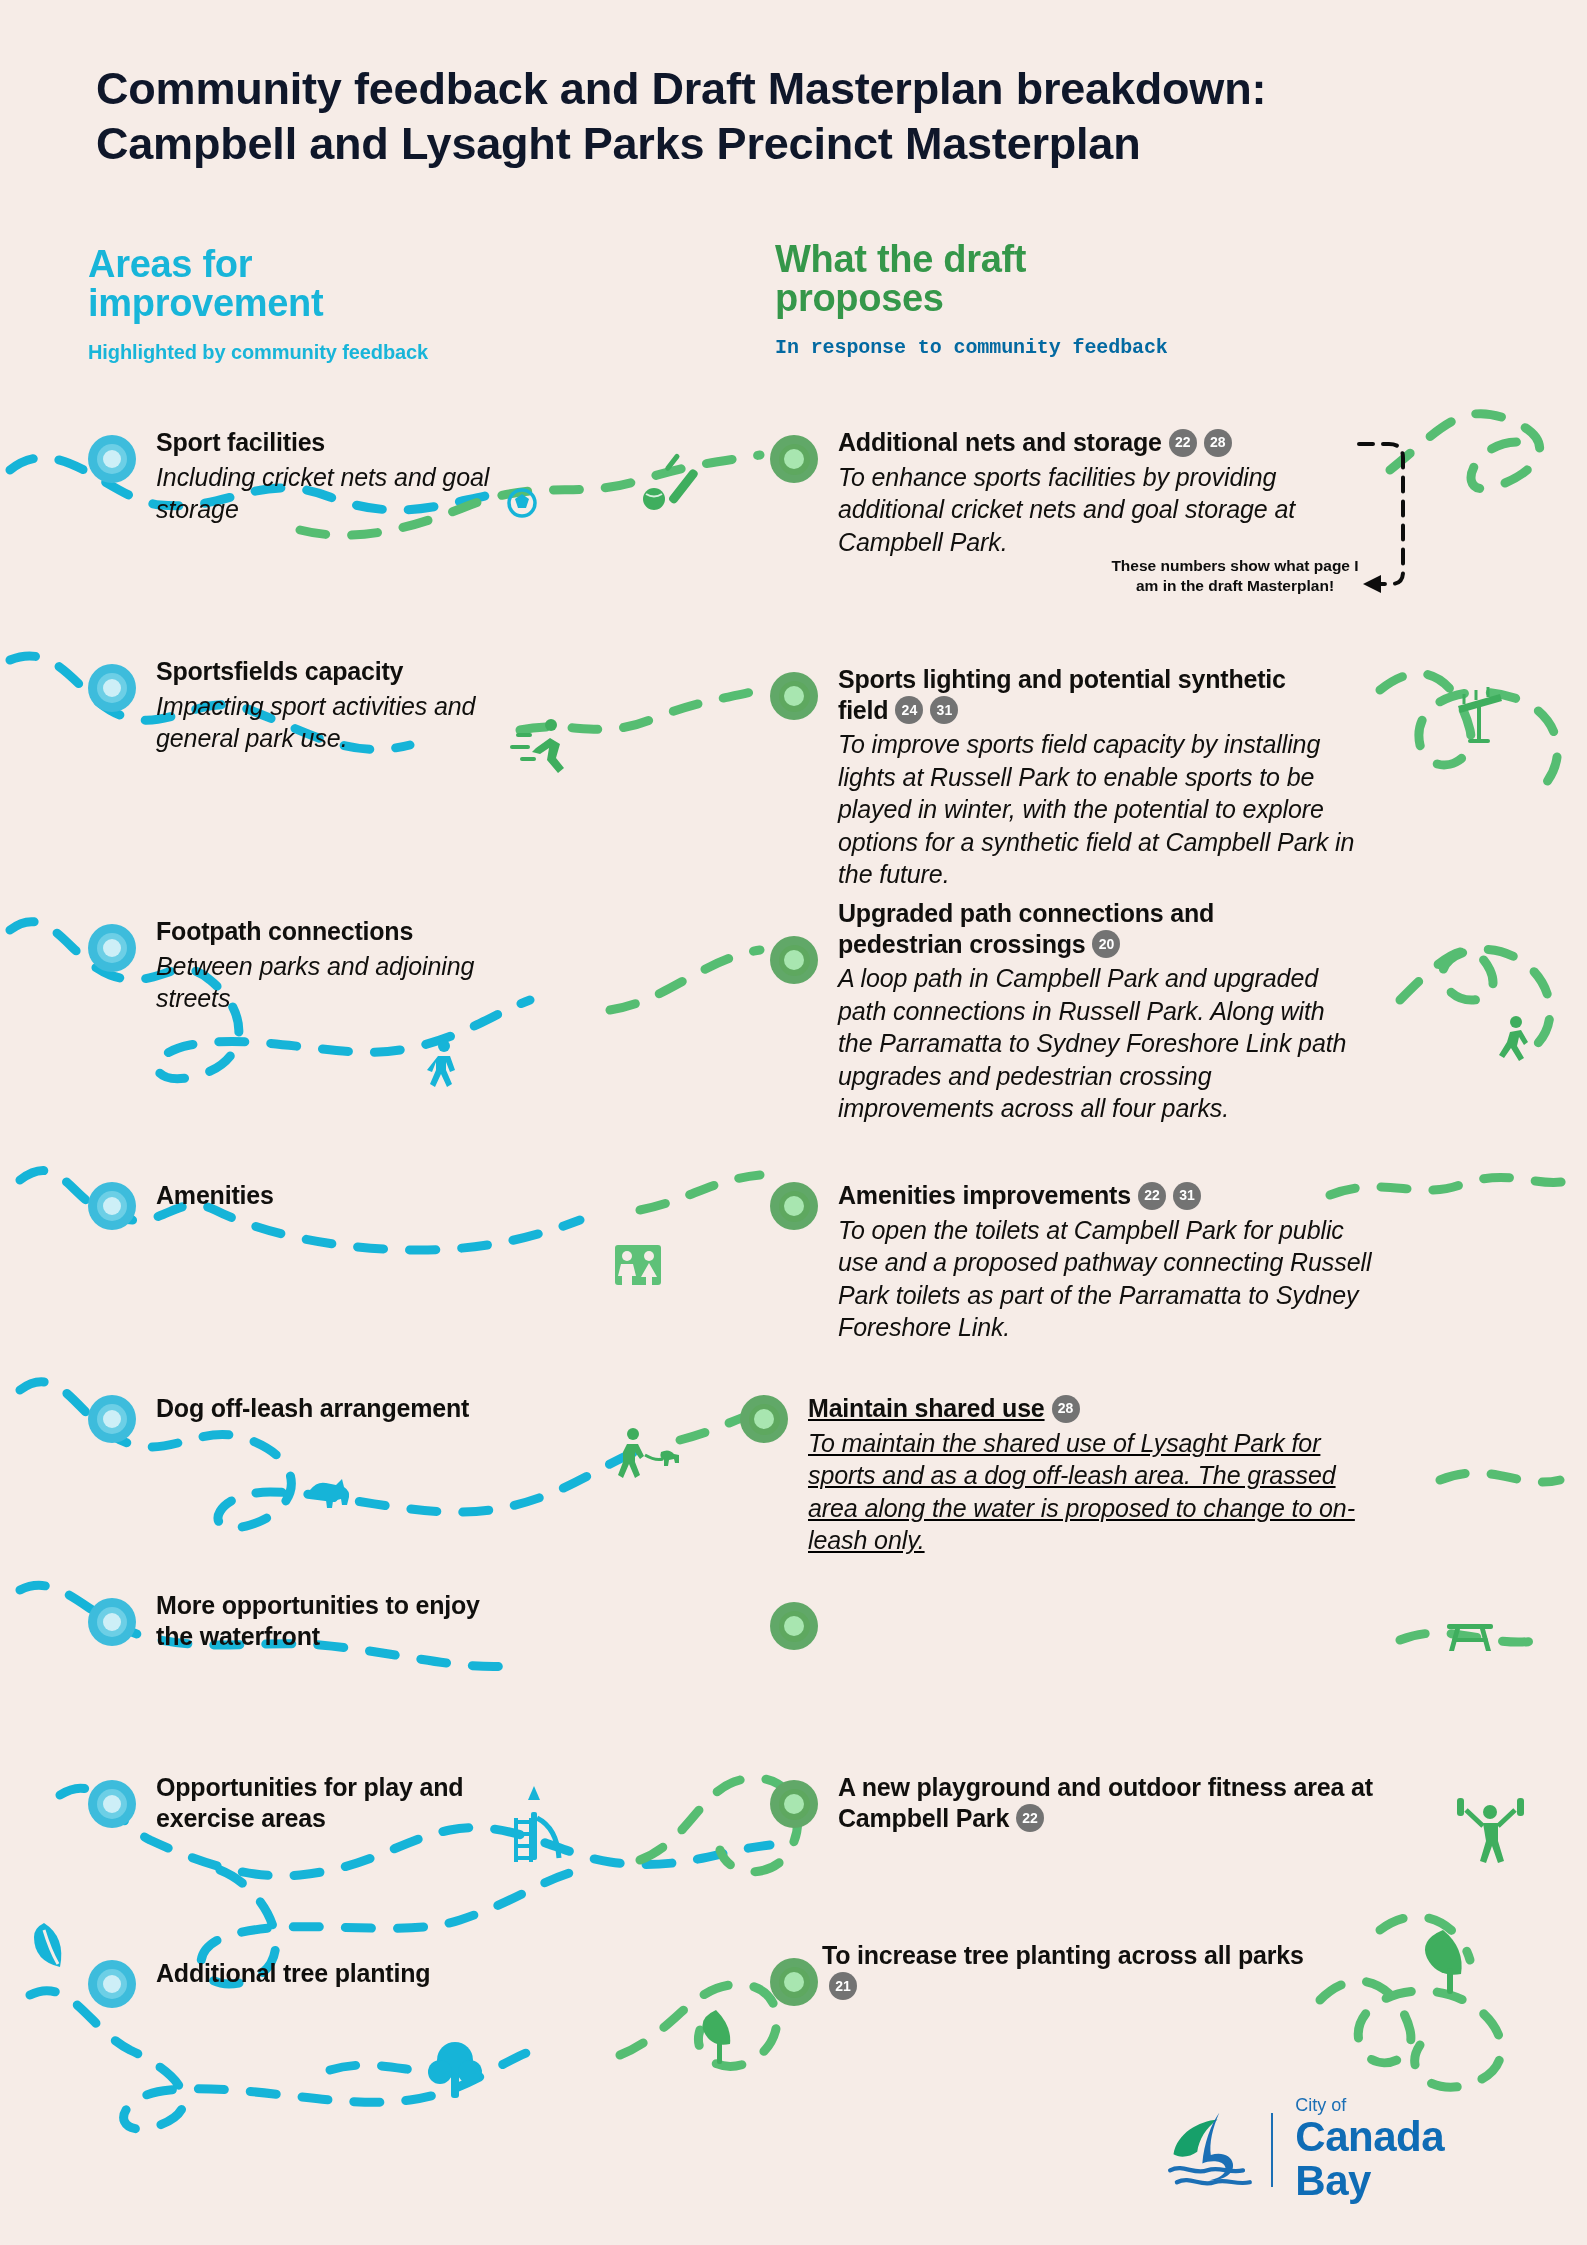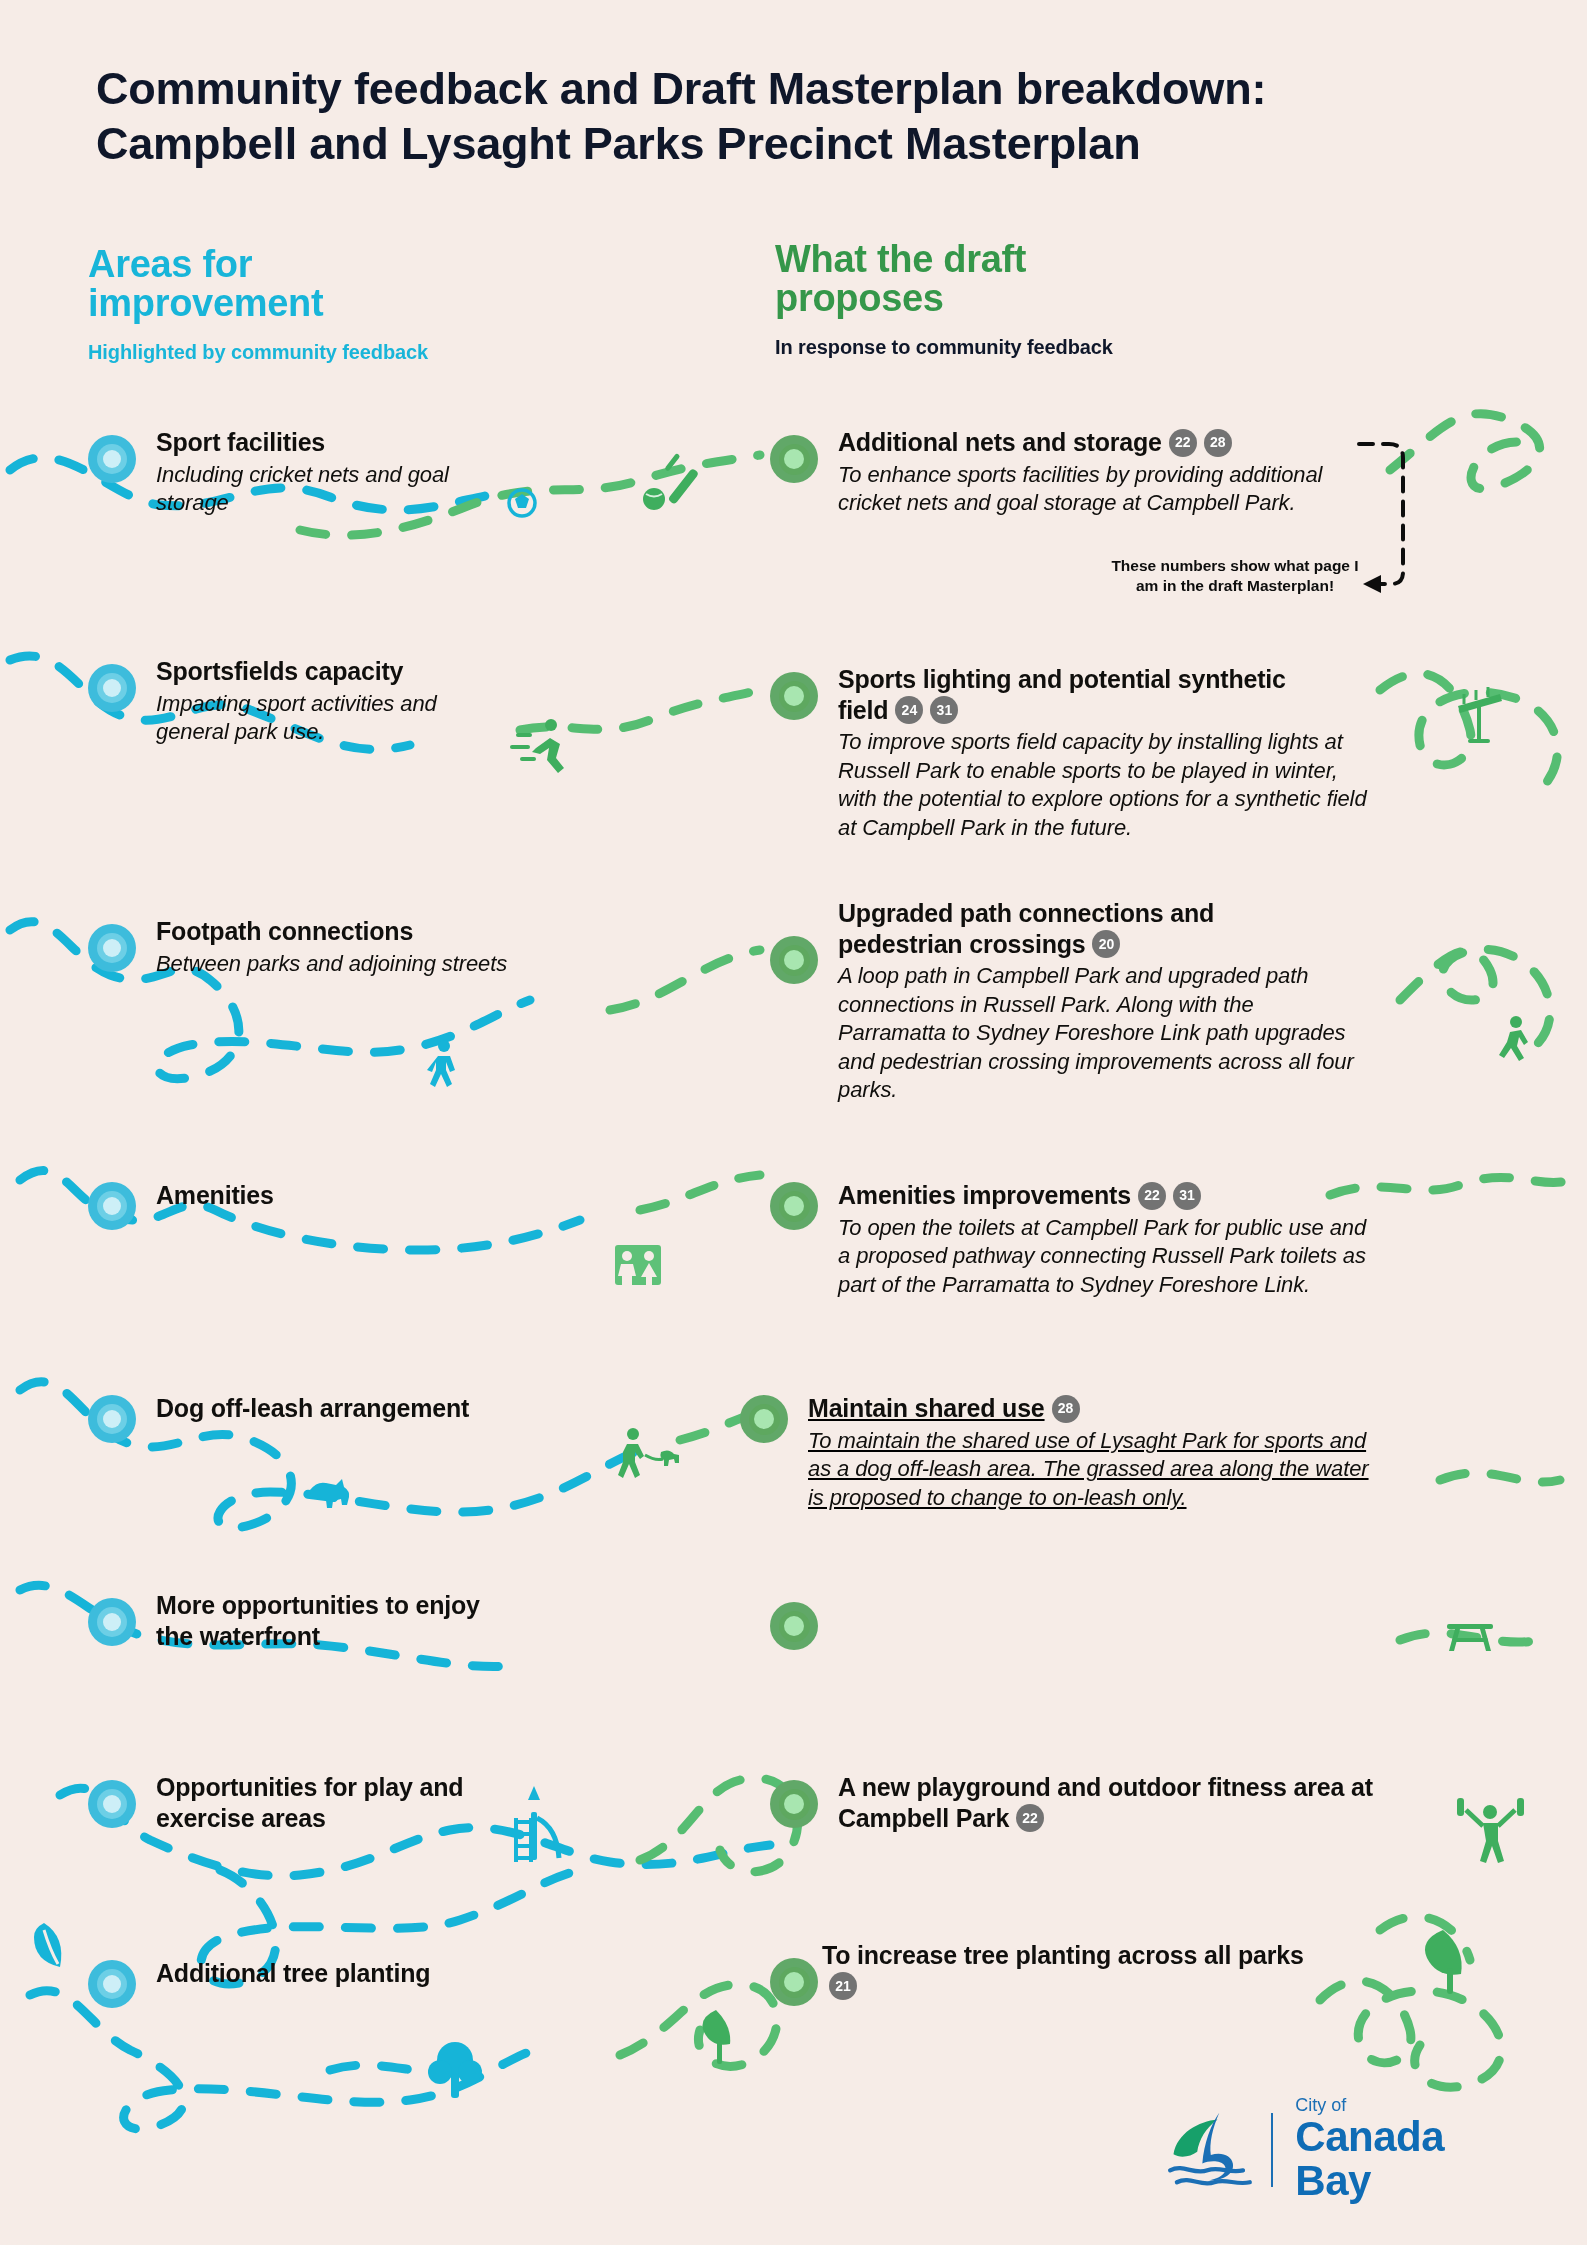--- a/index.html
+++ b/index.html
@@ -28,21 +28,21 @@
     font-size:38px; font-weight:700; line-height:1.02; letter-spacing:-0.3px;
   }
   .col-head .sub{
     font-size:20px; font-weight:700; margin-top:18px; letter-spacing:-0.1px;
   }
   #head-left{left:88px; top:245px;}
   #head-left .h{color:#18b5d9;}
   #head-left .sub{color:#18b5d9;}
   #head-right{left:775px; top:240px;}
   #head-right .h{color:#35974a;}
-  #head-right .sub{color:#0f172a;}
+  #head-right .sub{color:#0369a1;font-family:Liberation Mono, monospace;}
   .left-block{position:absolute;}
   .right-block{position:absolute;}
 
   .marker{
     position:absolute; border-radius:50%;
     display:flex;align-items:center;justify-content:center;
   }
   .marker .ring2{border-radius:50%;display:flex;align-items:center;justify-content:center;}
   .marker .core{border-radius:50%;}
 
@@ -53,21 +53,21 @@
   
   .m-green{width:48px;height:48px;background:#61a868;}
   .m-green .ring2{width:31px;height:31px;background:#5ea85f;}
   .m-green .core{width:20px;height:20px;background:#a8e6b0;}
 
   .item-title{
     font-size:25px;font-weight:700;color:#100f0d;line-height:1.22;
     letter-spacing:-0.2px;
   }
   .item-desc{
-    font-size:22px;font-style:italic;color:#100f0d;line-height:1.30;
+    font-size:25px;font-style:italic;color:#100f0d;line-height:1.30;
     margin-top:3px; letter-spacing:-0.1px;
   }
   .badge{
     display:inline-flex;align-items:center;justify-content:center;
     width:28px;height:28px;border-radius:50%;
     background:#737373;color:#ffffff;
     font-size:14px;font-weight:700;font-style:normal;
     vertical-align:4px;margin-left:7px;letter-spacing:0;
   }
 

